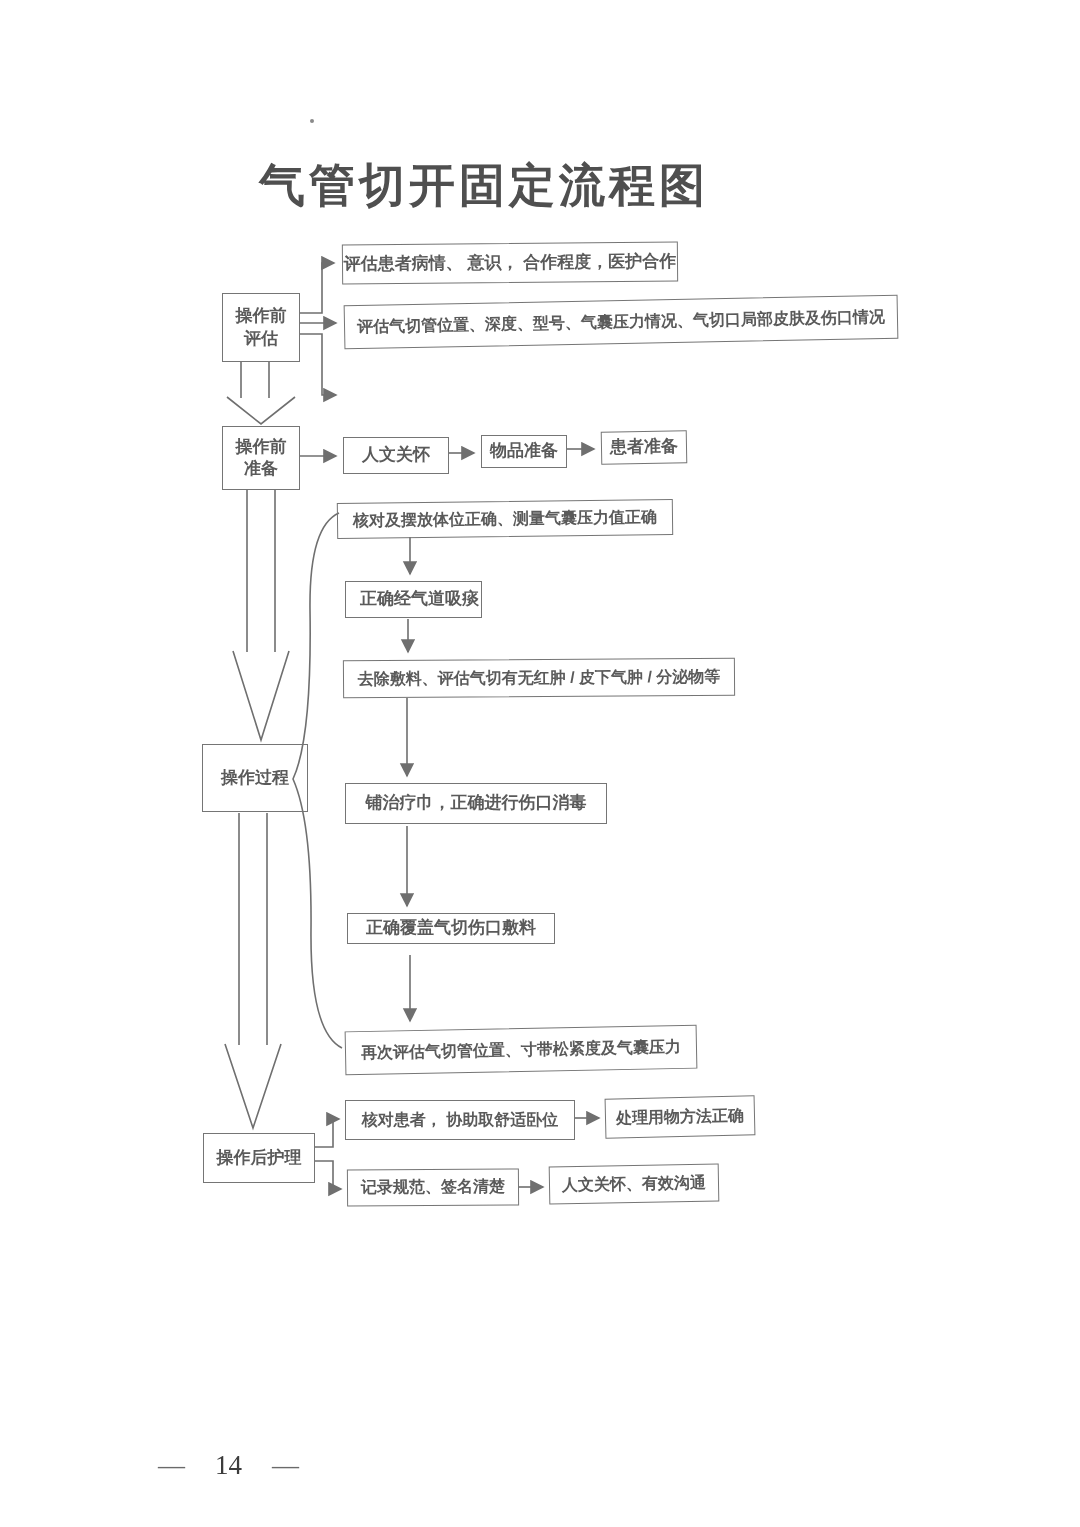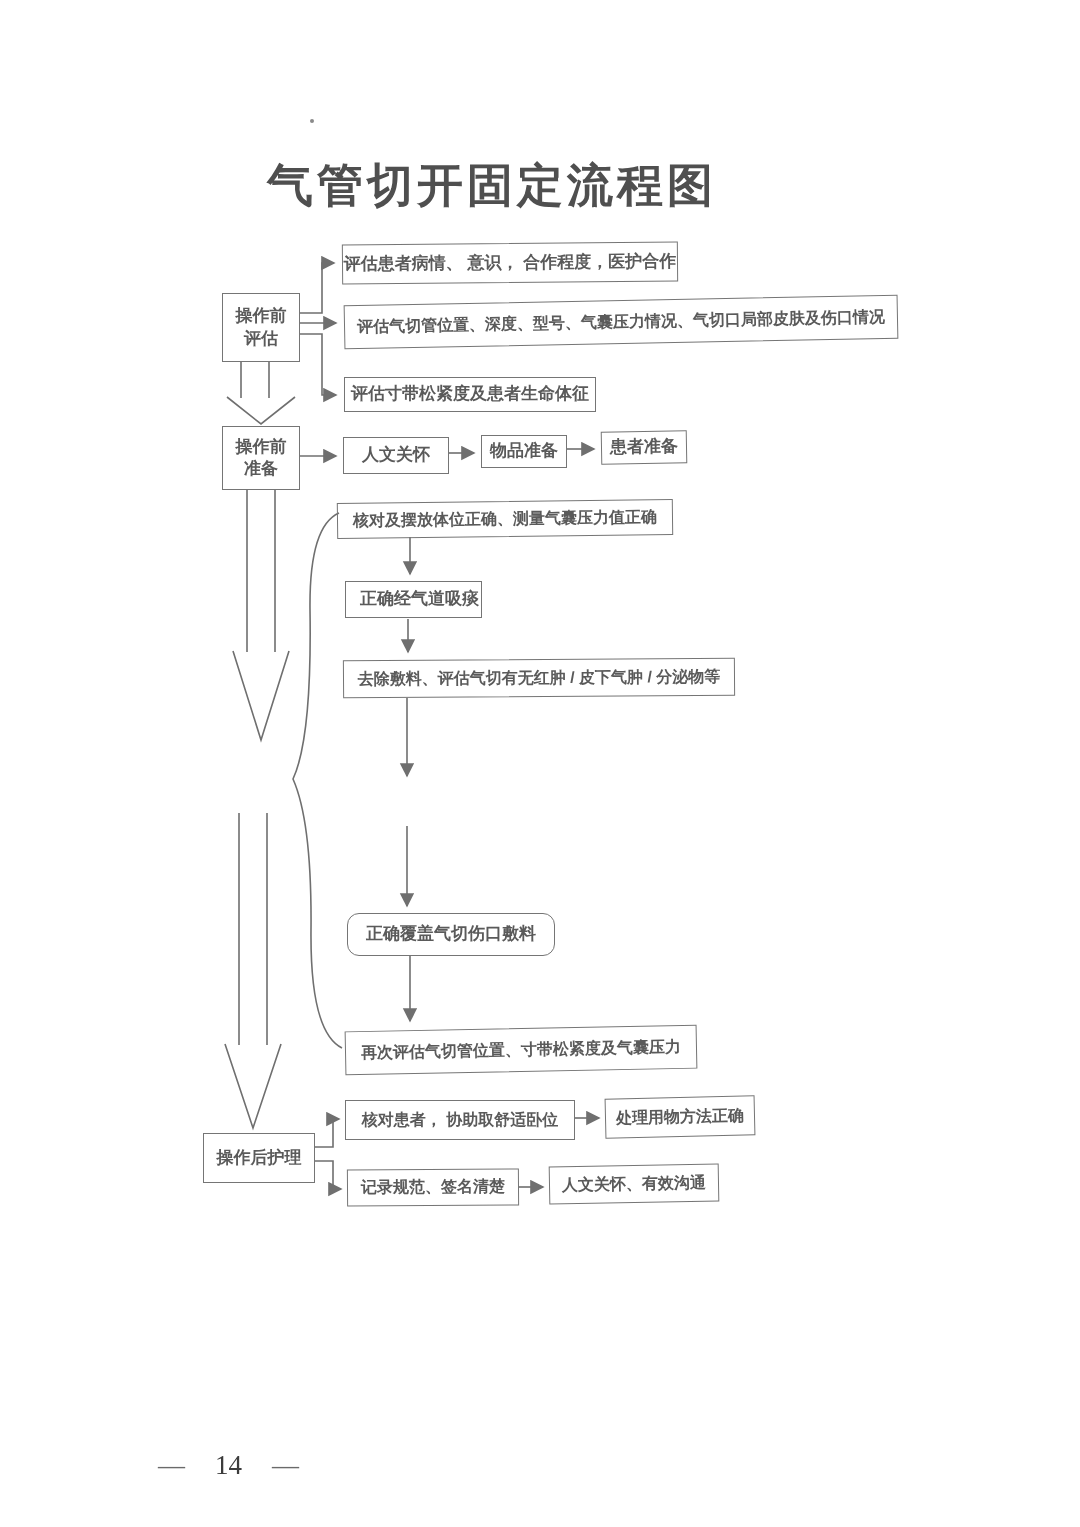--- a/index.html
+++ b/index.html
@@ -5,21 +5,21 @@
   html,body{margin:0;padding:0;background:#e8e8e8;}
   .page{
     position:relative;
     width:1080px;height:1527px;
     margin:0 auto;
     background:#ffffff;
     font-family:"Liberation Sans", sans-serif;
     overflow:hidden;
   }
   .title{
-    position:absolute;left:8px;top:155px;width:968px;
+    position:absolute;left:0;top:155px;width:968px;
     text-align:center;
     font-size:46px;font-weight:700;letter-spacing:4px;
     color:#4f4f4f;
   }
   .box{
     position:absolute;
     border:1.6px solid #757575;
     display:flex;align-items:center;justify-content:center;
     text-align:center;
     color:#5a5a5a;font-weight:600;
@@ -89,34 +89,35 @@
       <path d="M315,1161 L333,1161 L333,1189 L341,1189" marker-end="url(#ah)"></path>
       <path d="M575,1118 L599,1118" marker-end="url(#ah)"></path>
       <path d="M519,1187 L543,1187" marker-end="url(#ah)"></path>
     </g>
   </svg>
 
   <div class="box" style="left:222px;top:293px;width:78px;height:69px;">操作前
 评估</div>
   <div class="box" style="left:222px;top:426px;width:78px;height:64px;">操作前
 准备</div>
+  <div class="box" style="left:202px;top:744px;width:106px;height:68px;">操作过程</div>
   <div class="box" style="left:203px;top:1133px;width:112px;height:50px;">操作后护理</div>
 
   <div class="box" style="left:342px;top:243px;width:336px;height:40px;transform:rotate(-0.5deg);">评估患者病情、 意识， 合作程度，医护合作</div>
   <div class="box small" style="left:344px;top:300px;width:554px;height:44px;transform:rotate(-1.1deg);">评估气切管位置、深度、型号、气囊压力情况、气切口局部皮肤及伤口情况</div>
-  <div class="box" style="left:344px;top:377px;width:252px;height:35px;">评估寸带松紧度及患者生命体征</div>
 
   <div class="box" style="left:343px;top:437px;width:106px;height:37px;">人文关怀</div>
   <div class="box" style="left:481px;top:435px;width:86px;height:33px;text-align:right;">物品准备</div>
   <div class="box" style="left:601px;top:431px;width:86px;height:33px;transform:rotate(-1deg);">患者准备</div>
 
   <div class="box small" style="left:337px;top:501px;width:336px;height:36px;transform:rotate(-0.7deg);">核对及摆放体位正确、测量气囊压力值正确</div>
   <div class="box" style="left:345px;top:581px;width:137px;height:37px;padding-left:12px;">正确经气道吸痰</div>
   <div class="box small" style="left:343px;top:659px;width:392px;height:38px;transform:rotate(-0.4deg);">去除敷料、评估气切有无红肿 / 皮下气肿 / 分泌物等</div>
-  <div class="box" style="left:347px;top:913px;width:208px;height:43px;border-radius:12px;">正确覆盖气切伤口敷料</div>
+  <div class="box" style="left:345px;top:783px;width:262px;height:41px;">铺治疗巾，正确进行伤口消毒</div>
+  <div class="box" style="left:347px;top:913px;width:208px;height:31px;">正确覆盖气切伤口敷料</div>
   <div class="box small" style="left:345px;top:1028px;width:352px;height:44px;transform:rotate(-1.1deg);">再次评估气切管位置、寸带松紧度及气囊压力</div>
 
   <div class="box small" style="left:345px;top:1100px;width:230px;height:40px;">核对患者， 协助取舒适卧位</div>
   <div class="box small" style="left:605px;top:1097px;width:150px;height:40px;transform:rotate(-1.3deg);">处理用物方法正确</div>
   <div class="box small" style="left:347px;top:1169px;width:172px;height:37px;transform:rotate(-0.4deg);">记录规范、签名清楚</div>
   <div class="box small" style="left:549px;top:1165px;width:170px;height:38px;transform:rotate(-1deg);">人文关怀、有效沟通</div>
 
   <div class="footer">
     <span class="dash">—</span>
     <span class="num">14</span>

